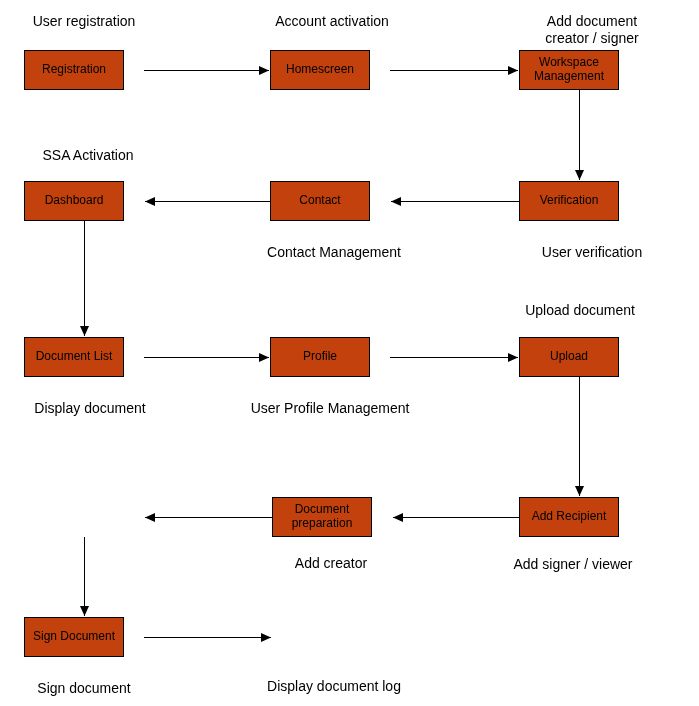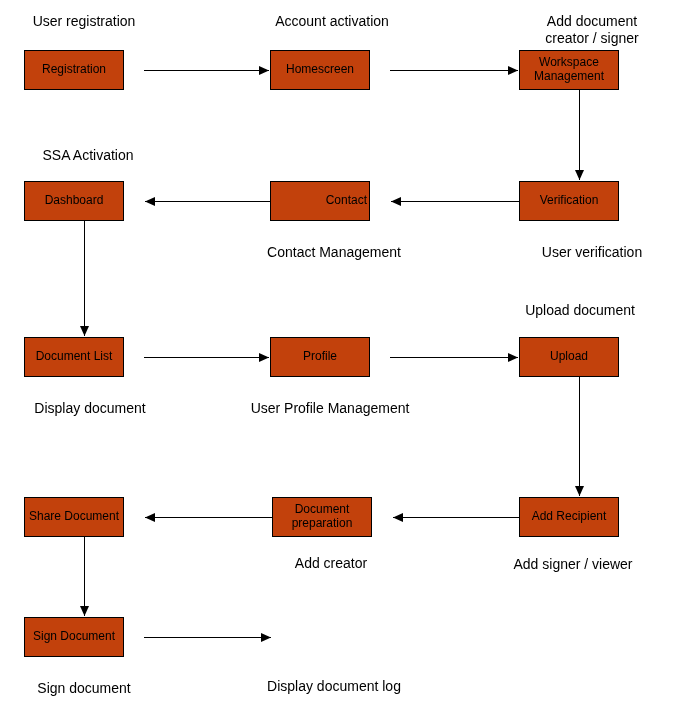--- a/index.html
+++ b/index.html
@@ -103,37 +103,34 @@
   <div class="node" style="left:270px; top:50px;">
       <span class="node-label">Homescreen</span>
     </div>
   <div class="node" style="left:519px; top:50px;">
       <span class="node-label">Workspace
 Management</span>
     </div>
   <div class="node" style="left:24px;  top:181px;">
       <span class="node-label">Dashboard</span>
     </div>
-  <div class="node" style="left:270px; top:181px;justify-content:flex-end;">
+  <div class="node" style="left:270px; top:181px;">
       <span class="node-label">Contact</span>
     </div>
   <div class="node" style="left:519px; top:181px;">
       <span class="node-label">Verification</span>
     </div>
   <div class="node" style="left:24px;  top:337px;">
       <span class="node-label">Document List</span>
     </div>
   <div class="node" style="left:270px; top:337px;">
       <span class="node-label">Profile</span>
     </div>
   <div class="node" style="left:519px; top:337px;">
       <span class="node-label">Upload</span>
-    </div>
-  <div class="node" style="left:24px;  top:497px;">
-      <span class="node-label">Share Document</span>
     </div>
   <div class="node" style="left:272px; top:497px;">
       <span class="node-label">Document
 preparation</span>
     </div>
   <div class="node" style="left:519px; top:497px;">
       <span class="node-label">Add Recipient</span>
     </div>
   <div class="node" style="left:24px;  top:617px;">
       <span class="node-label">Sign Document</span>

